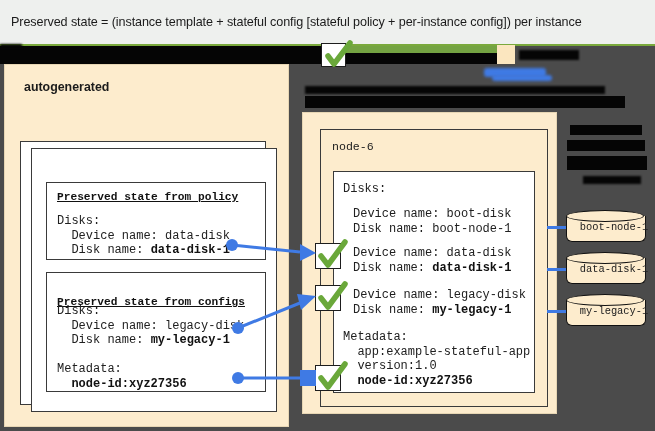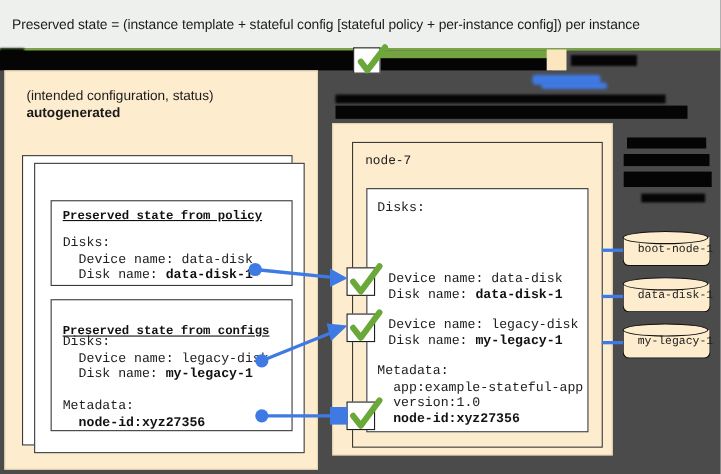--- a/index.html
+++ b/index.html
@@ -135,21 +135,20 @@
   <div class="redact" style="left:305px;top:96px;width:320px;height:12px;"></div>
 
   <div class="redact" style="left:570px;top:125px;width:72px;height:10px;"></div>
   <div class="redact" style="left:567px;top:140px;width:78px;height:11px;"></div>
   <div class="redact" style="left:567px;top:156px;width:80px;height:14px;"></div>
   <div class="redact soft" style="left:583px;top:176px;width:58px;height:8px;"></div>
 
   <div class="panel panel-left"></div>
 
   <div class="panel-title">
-    <div>(intended configuration, status)</div>
     <div class="b">autogenerated</div>
   </div>
 
   <div class="card-shadowback" style="left:20px;top:141px;width:244px;height:262px;"></div>
 
   <div class="card" style="left:31px;top:148px;width:244px;height:262px;"></div>
 
 
   <div class="card" style="left:46px;top:182px;width:218px;height:76px;"></div>
   <div class="mono-title" style="position:absolute;left:57px;top:191px;">Preserved state from policy</div>
@@ -161,26 +160,28 @@
   <div class="mono-title" style="position:absolute;left:57px;top:296px;text-align:right;">Preserved state from configs</div>
   <div class="mono" style="position:absolute;left:57px;top:304px;">Disks:
   Device name: legacy-disk
   Disk name: <b>my-legacy-1</b>
 
 Metadata:
   <b>node-id:xyz27356</b></div>
 
   <div class="panel panel-right"></div>
   <div class="card" style="left:320px;top:129px;width:226px;height:276px;background:#fdeccd;"></div>
-  <div class="mono-head" style="position:absolute;left:332px;top:140px;">node-7</div>
+  <div class="mono-head" style="position:absolute;left:332px;top:140px;">node-6</div>
 
   <div class="card" style="left:333px;top:171px;width:200px;height:220px;"></div>
 
   <div class="mono" style="position:absolute;left:343px;top:182px;">Disks:</div>
 
+  <div class="mono" style="position:absolute;left:353px;top:207px;">Device name: boot-disk
+Disk name: boot-node-1</div>
 
   <div class="mono" style="position:absolute;left:353px;top:246px;">Device name: data-disk
 Disk name: <b>data-disk-1</b></div>
 
   <div class="mono" style="position:absolute;left:353px;top:288px;">Device name: legacy-disk
 Disk name: <b>my-legacy-1</b></div>
 
   <div class="mono" style="position:absolute;left:343px;top:330px;">Metadata:
   app:example-stateful-app
   version:1.0

